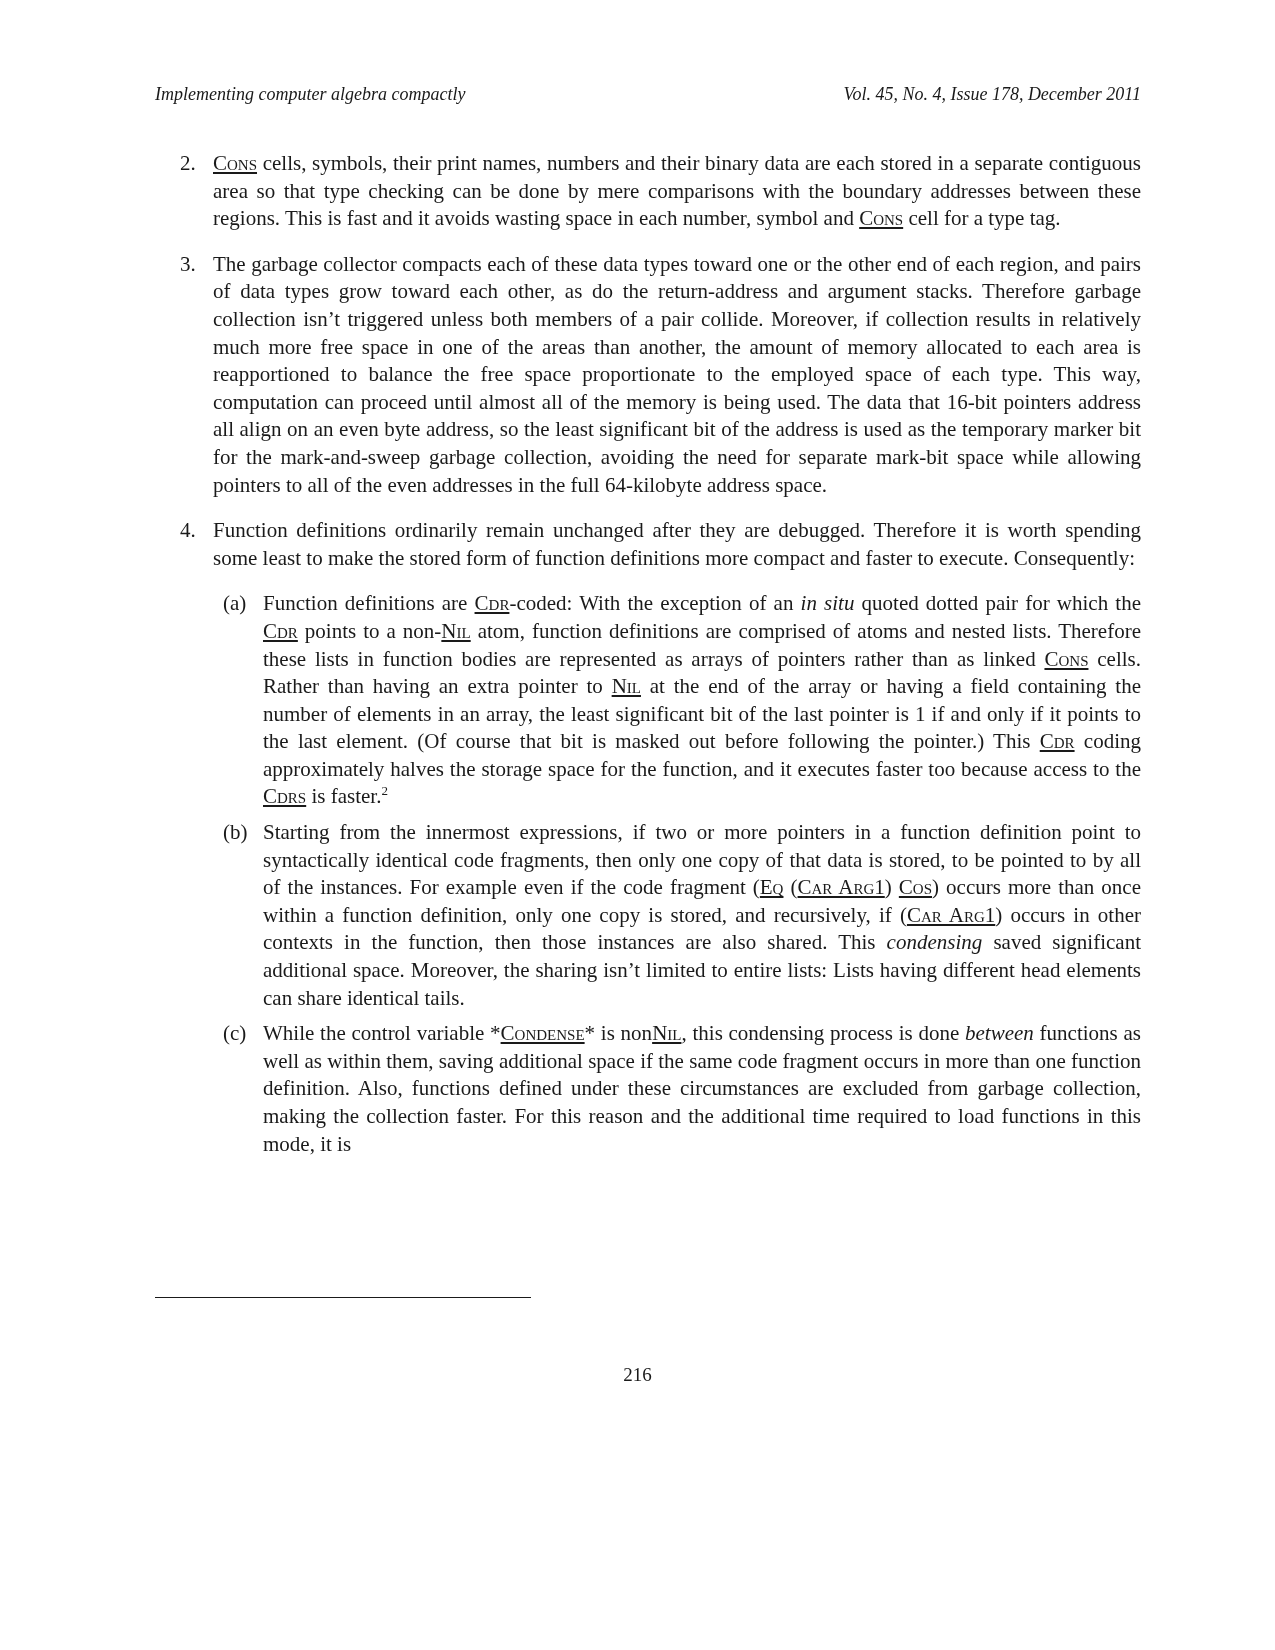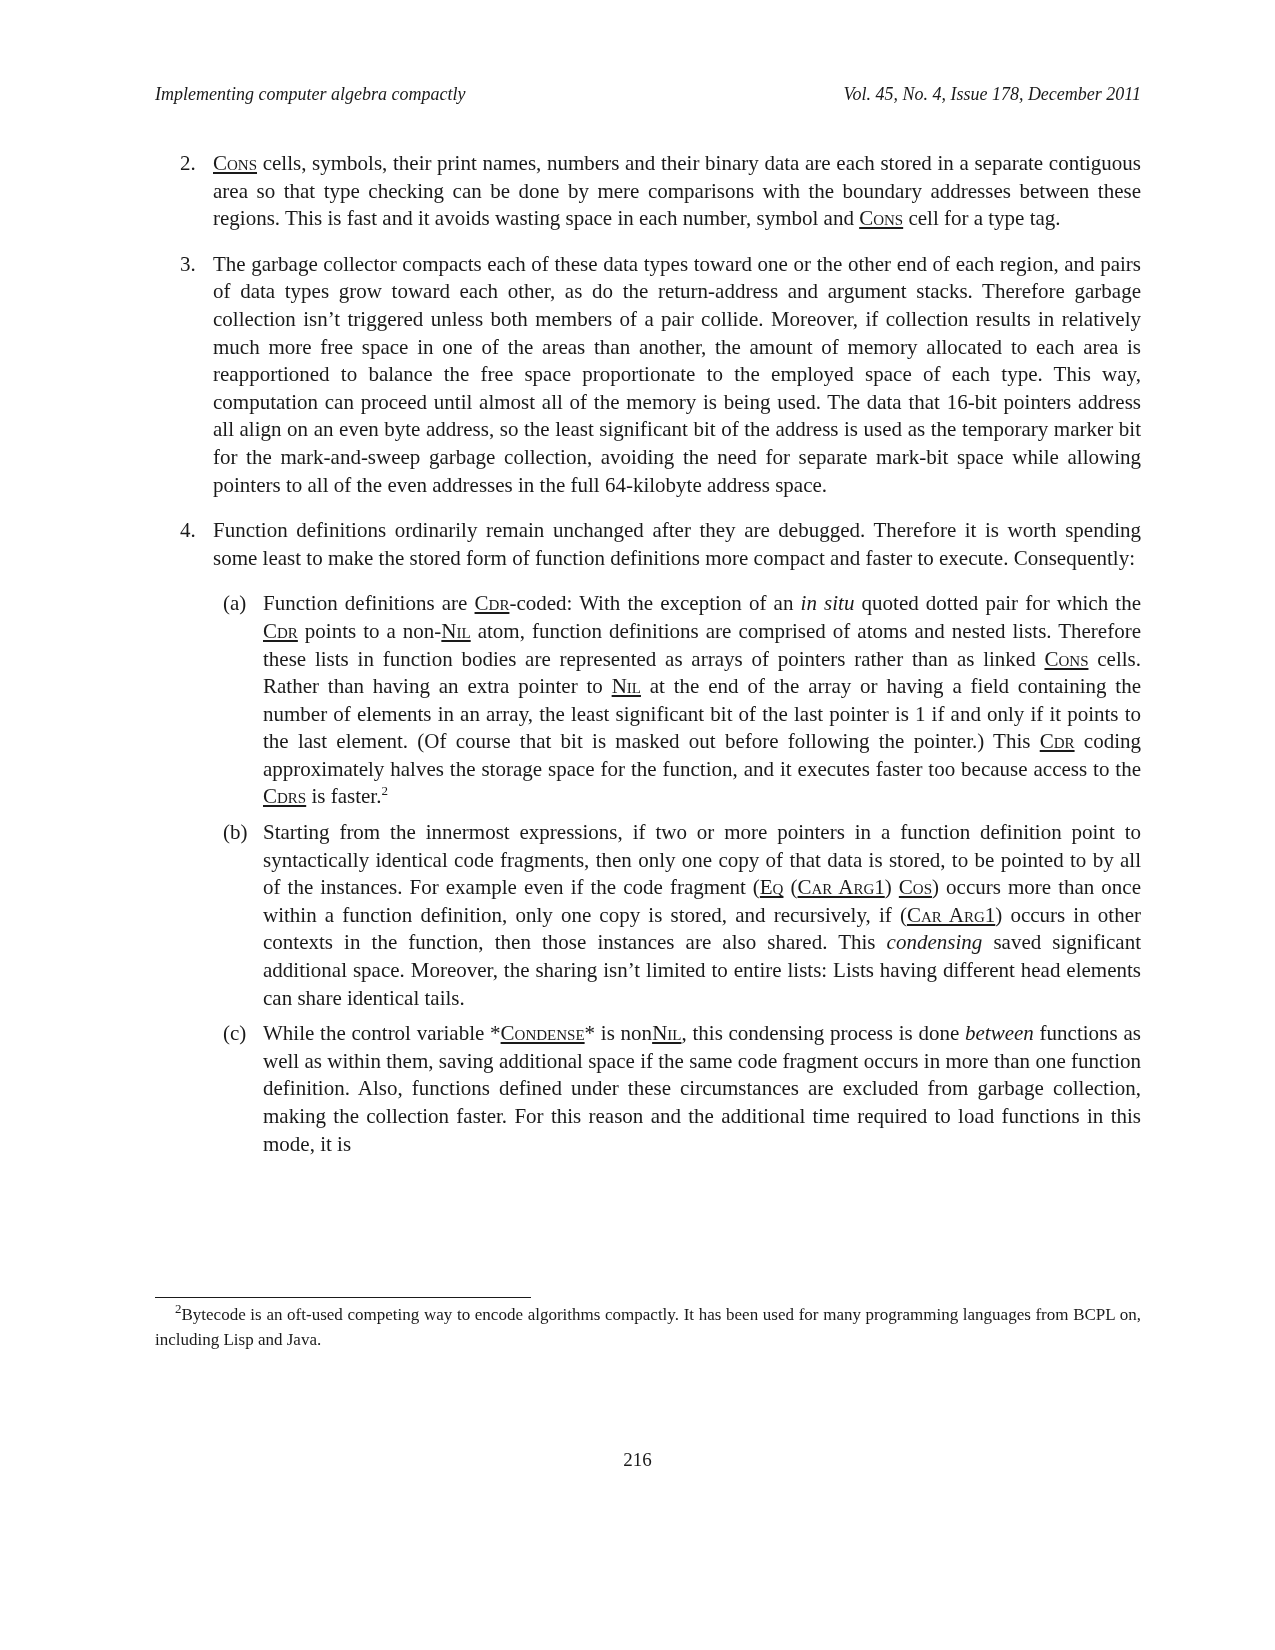--- a/index.html
+++ b/index.html
@@ -17,21 +17,21 @@
   .item .num { position: absolute; left: 25px; top: 0; }
   .sub { position: relative; padding-left: 108px; margin-bottom: 8px; }
   .sub .lbl { position: absolute; left: 68px; top: 0; }
   .sc { font-variant: small-caps; text-decoration: underline; }
   sup { font-size: 13px; line-height: 0; }
   .subs { margin-top: 16px; }
   .fn-rule { position: absolute; top: 1297px; left: 155px; width: 376px; height: 1px; background: #1a1a1a; }
   .footnote { position: absolute; top: 1302px; left: 155px; width: 986px;
               font-family: "Liberation Serif", serif; font-size: 17px; line-height: 25px; text-align: justify; }
   .footnote .first { text-indent: 20px; display: block; }
-  .pagenum { position: absolute; top: 1449px; left: 0; width: 1275px; text-align: center;
+  .pagenum { position: absolute; top: 1364px; left: 0; width: 1275px; text-align: center;
              font-family: "Liberation Serif", serif; font-size: 19px; }
 </style>
 </head>
 <body>
 
 <div class="page">
 
   <div class="header">
     <span class="left">Implementing computer algebra compactly</span>
     <span class="right">Vol. 45, No. 4, Issue 178, December 2011</span>
@@ -66,18 +66,15 @@
       </div>
 
       <div class="sub">
         <span class="lbl">(c)</span>
         <span><span>While the control variable *</span><span class="sc">Condense</span><span>* is non</span><span class="sc">Nil</span><span>, this condensing process is done </span><i>between</i><span> functions as well as within them, saving additional space if the same code fragment occurs in more than one function definition. Also, functions defined under these circumstances are excluded from garbage collection, making the collection faster. For this reason and the additional time required to load functions in this mode, it is</span></span>
       </div>
     </div>
   </div>
 
   <div class="fn-rule"></div>
-  <div class="footnote">
-    <span class="first"><sup>2</sup><span>Bytecode is an oft-used competing way to encode algorithms compactly. It has been used for many programming languages from BCPL on, including Lisp and Java.</span></span>
-  </div>
 
   <div class="pagenum">216</div>
 </div>
 
 </body></html>

